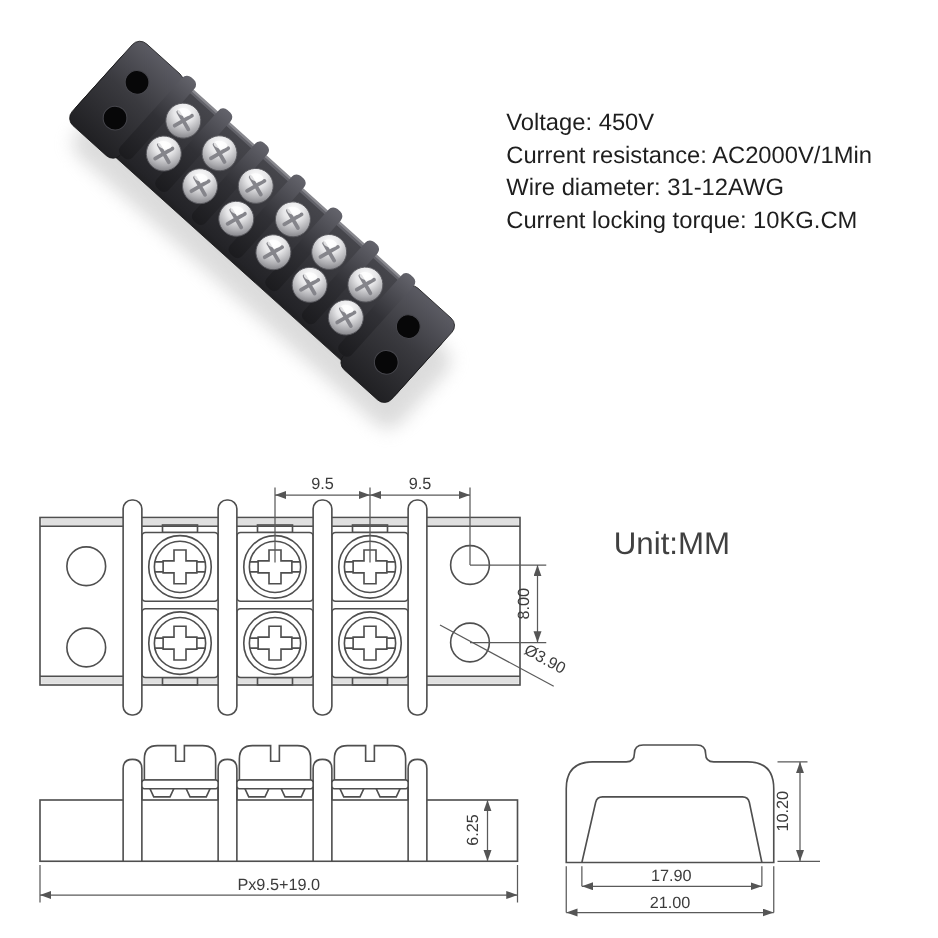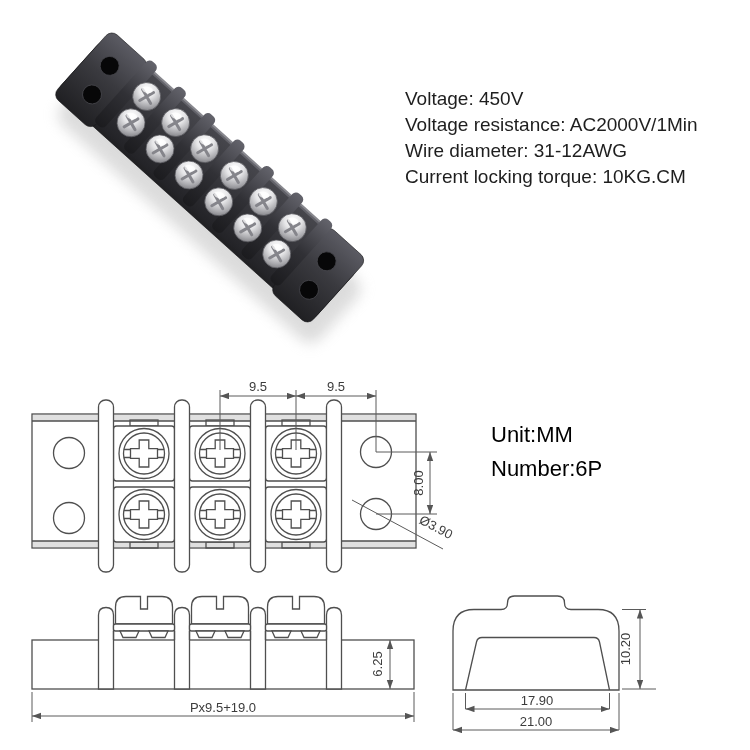--- a/index.html
+++ b/index.html
@@ -1,20 +1,20 @@
 <!DOCTYPE html>
 <html><head>
 <meta charset="utf-8">
 <style>
   html,body{margin:0;padding:0;background:#ffffff;}
   .canvas{position:relative;width:750px;height:750px;background:#ffffff;overflow:hidden;
           font-family:"Liberation Sans",sans-serif;}
   .photo-svg{position:absolute;left:0;top:0;}
   .specs{position:absolute;left:405px;top:86px;font-size:19px;line-height:26px;color:#1e1e1e;}
-  .unitinfo{position:absolute;left:491px;top:418px;font-size:22px;line-height:34px;color:#000000;}
+  .unitinfo{position:absolute;left:491px;top:418px;font-size:25px;line-height:34px;color:#404040;}
   .drawing{position:absolute;left:0;top:350px;}
   .drawing text{font-family:"Liberation Sans",sans-serif;}
   text.dim{font-size:13px;fill:#3c3c3c;stroke:none;}
 </style>
 </head>
 <body>
 
 <div class="canvas">
 
   <svg class="photo-svg" width="430" height="360" viewBox="0 0 430 360">
@@ -94,28 +94,27 @@
         <use href="#screwP" x="56" y="-16"></use>
           <use href="#screwP" x="62" y="14"></use>
         <use href="#screwP" x="95" y="-16"></use>
           <use href="#screwP" x="101" y="14"></use>
       </g>
     </g>
   </svg>
 
   <div class="specs">
     <div>Voltage: 450V</div>
-    <div>Voltage resistance: AC2000V/1Min</div>
+    <div>Current resistance: AC2000V/1Min</div>
     <div>Wire diameter: 31-12AWG</div>
     <div>Current locking torque: 10KG.CM</div>
   </div>
 
   <div class="unitinfo">
     <div>Unit:MM</div>
-    <div>Number:6P</div>
   </div>
 
   <svg class="drawing" width="750" height="400" viewBox="0 350 750 400">
     <defs>
       <marker id="ae" orient="auto" markerUnits="userSpaceOnUse" markerWidth="10" markerHeight="8" refX="9" refY="3.2">
           <path d="M0,0 L9,3.2 L0,6.4 Z" fill="#555"></path>
         </marker>
       <marker id="as" orient="auto-start-reverse" markerUnits="userSpaceOnUse" markerWidth="10" markerHeight="8" refX="9" refY="3.2">
           <path d="M0,0 L9,3.2 L0,6.4 Z" fill="#555"></path>
         </marker>

